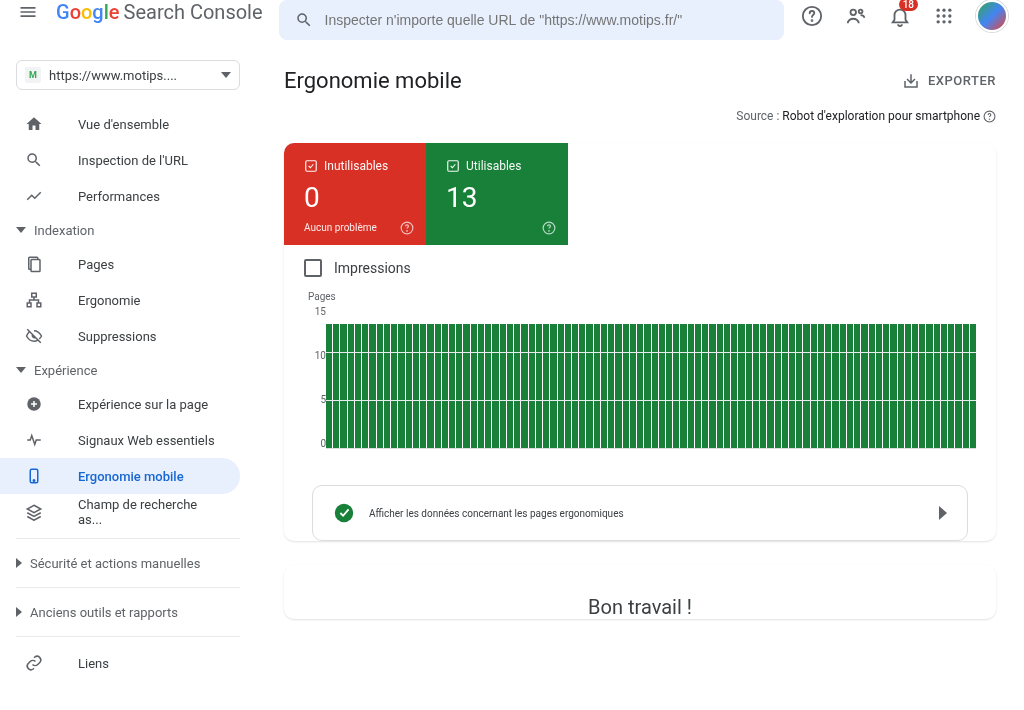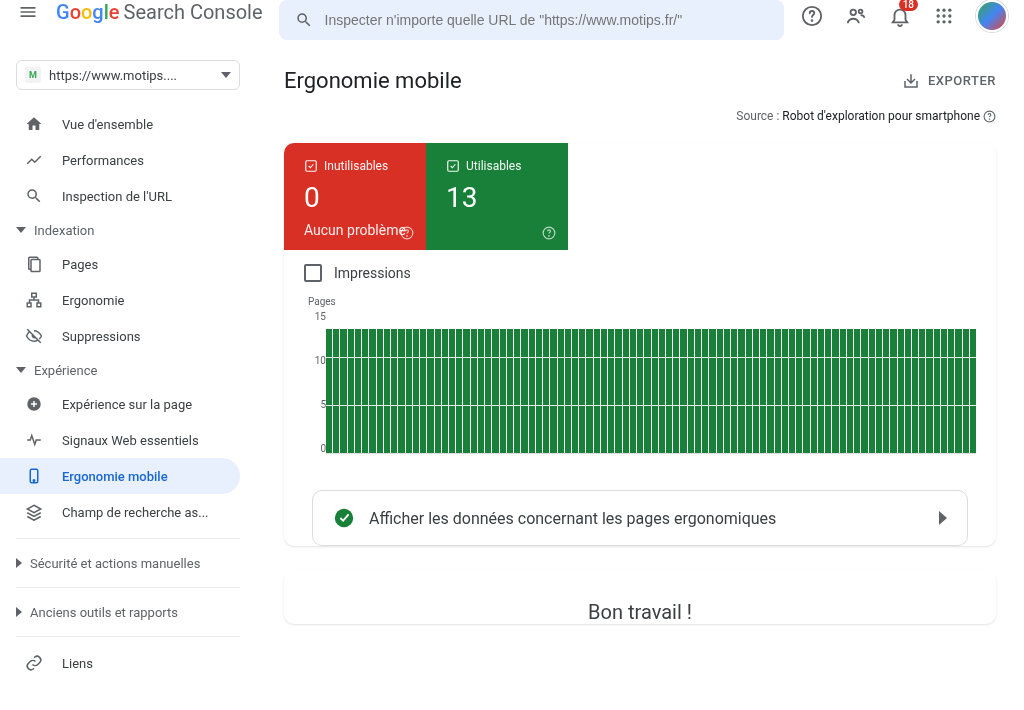--- a/index.html
+++ b/index.html
@@ -13,55 +13,55 @@
 .search-bar input { border: none; background: transparent; flex: 1; font-size: 14px; color: #5f6368; outline: none; }
 .header-icons { display: flex; align-items: center; gap: 20px; margin-left: auto; color: #5f6368; }
 .hicon { width: 24px; height: 24px; display: flex; align-items: center; justify-content: center; cursor: pointer; position: relative; }
 .badge { position: absolute; top: -6px; right: -6px; background: #d93025; color: #fff; font-size: 10px; border-radius: 8px; padding: 1px 4px; font-weight: 500; }
 .avatar { width: 32px; height: 32px; border-radius: 50%; background: linear-gradient(135deg,#34a853,#4285f4,#ea4335); border: 2px solid #fff; box-shadow: 0 0 0 1px #dadce0; }
 .layout { display: flex; height: calc(710px - 48px); }
 .sidebar { width: 256px; padding: 12px 0; overflow-y: auto; }
 .site-selector { margin: 0 16px 16px; padding: 6px 8px; border: 1px solid #dadce0; border-radius: 6px; display: flex; align-items: center; gap: 8px; cursor: pointer; font-size: 13px; color: #3c4043; }
 .site-fav { width: 16px; height: 16px; background: #f1f3f4; border-radius: 2px; display:flex;align-items:center;justify-content:center;font-size:9px;color:#34a853;font-weight:bold;}
 .site-sel-text { flex: 1; overflow: hidden; text-overflow: ellipsis; white-space: nowrap; }
-.nav-item { display: flex; align-items: center; height: 36px; padding: 0 16px 0 24px; gap: 18px; cursor: pointer; color: #3c4043; font-size: 13px; border-radius: 0 18px 18px 0; margin-right: 16px; }
+.nav-item { display: flex; align-items: center; height: 36px; padding: 0 16px 0 24px; gap: 34px; cursor: pointer; color: #3c4043; font-size: 13px; border-radius: 0 18px 18px 0; margin-right: 16px; }
 .nav-item.active { background: #e8f0fe; color: #1967d2; font-weight: 500; }
 .nav-icon { width: 20px; height: 20px; display: flex; align-items: center; justify-content: center; color: #5f6368; flex-shrink:0;}
 .nav-item.active .nav-icon { color: #1967d2; }
 .nav-section { display: flex; align-items: center; height: 32px; padding: 0 16px; gap: 8px; color: #5f6368; font-size: 13px; cursor: pointer; }
 .nav-divider { height: 1px; background: #e8eaed; margin: 8px 16px; }
 .content { flex: 1; overflow-y: auto; padding: 0 0 40px 0; }
 .page-header { display: flex; align-items: center; justify-content: space-between; padding: 20px 28px 12px; }
 .page-title { font-size: 22px; font-weight: 400; color: #202124; }
 .export-btn { display: flex; align-items: center; gap: 8px; color: #5f6368; font-size: 13px; font-weight: 500; cursor: pointer; letter-spacing: 0.5px; }
 .meta-line { display: flex; justify-content: flex-end; gap: 24px; padding: 4px 28px 20px; font-size: 12px; color: #5f6368; }
 .meta-line b { color: #202124; font-weight: 400; }
 .card { background: #fff; border-radius: 10px; margin: 0 28px 24px; box-shadow: 0 1px 2px rgba(60,64,67,.15); overflow: hidden; }
 .metrics { display: flex; }
 .metric { padding: 16px 20px 12px; color: #fff; width: 142px; position: relative; }
 .metric.red { background: #d93025; }
 .metric.green { background: #188038; }
 .metric-label { font-size: 12px; display: flex; align-items: center; gap: 6px; margin-bottom: 8px; opacity: 0.95; }
 .metric-value { font-size: 28px; font-weight: 400; }
-.metric-sub { font-size: 14px; margin-top: 8px; opacity: 0.9; }
+.metric-sub { font-size: 10px; margin-top: 8px; opacity: 0.9; }
 .metric-help { position: absolute; bottom: 10px; right: 12px; opacity: 0.7; }
 .impressions-row { display: flex; align-items: center; gap: 12px; padding: 14px 20px; font-size: 14px; color: #3c4043; }
 .checkbox { width: 18px; height: 18px; border: 2px solid #5f6368; border-radius: 2px; cursor: pointer; }
 .chart-area { padding: 0 20px 16px; }
 .chart-ylabel { font-size: 10px; color: #5f6368; margin-left: 4px; margin-bottom: 2px; }
 .chart { position: relative; height: 145px; display: flex; }
 .y-axis { width: 22px; display: flex; flex-direction: column; justify-content: space-between; font-size: 10px; color: #5f6368; text-align: right; padding-bottom: 0; padding-top: 2px;}
 .plot { flex: 1; position: relative; border-bottom: 1px solid #dadce0; }
 .grid-line { position: absolute; left: 0; right: 0; border-top: 1px solid #e8eaed; }
 .bars { position: absolute; left: 0; right: 0; bottom: 0; display: flex; gap: 1px; height: 100%; align-items: flex-end; }
 .bar { flex: 1; background: #188038; }
 .x-axis { display: flex; justify-content: space-between; font-size: 10px; color: #5f6368; padding: 6px 0 0 22px; }
 .sub-card { margin: 20px 28px 0; border: 1px solid #dadce0; border-radius: 10px; display: flex; align-items: center; padding: 16px 20px; gap: 14px; cursor: pointer; }
 .check-circle { width: 22px; height: 22px; color: #188038; }
-.sub-card-text { flex: 1; font-size: 16px; color: #3c4043; }
+.sub-card-text { flex: 1; font-size: 10px; color: #3c4043; }
 .congrats { text-align: center; font-size: 20px; color: #3c4043; padding: 30px 0 0; }
 svg { display: block; }
 </style>
 </head>
 <body>
 
 <div class="header">
   <div class="menu-btn">
     <svg width="20" height="20" viewBox="0 0 24 24" fill="currentColor">
         <path d="M3 18h18v-2H3v2zm0-5h18v-2H3v2zm0-7v2h18V6H3z"></path>
@@ -130,33 +130,33 @@
     <div class="nav-item">
       <span class="nav-icon">
           <svg width="18" height="18" viewBox="0 0 24 24" fill="currentColor">
             <path d="M10 20v-6h4v6h5v-8h3L12 3 2 12h3v8z"></path>
           </svg>
         </span>
       <span>Vue d'ensemble</span>
     </div>
     <div class="nav-item">
       <span class="nav-icon">
-          <svg width="18" height="18" viewBox="0 0 24 24" fill="none" stroke="currentColor" stroke-width="2">
-            <path d="M3 17l6-6 4 4 8-8"></path>
-          </svg>
-        </span>
-      <span>Performances</span>
-    </div>
-    <div class="nav-item">
-      <span class="nav-icon">
           <svg width="18" height="18" viewBox="0 0 24 24" fill="currentColor">
             <path d="M15.5 14h-.79l-.28-.27A6.471 6.471 0 0016 9.5 6.5 6.5 0 109.5 16a6.5 6.5 0 004.23-1.57l.27.28v.79l5 4.99L20.49 19l-4.99-5zm-6 0C7.01 14 5 11.99 5 9.5S7.01 5 9.5 5 14 7.01 14 9.5 11.99 14 9.5 14z"></path>
           </svg>
         </span>
       <span>Inspection de l'URL</span>
+    </div>
+    <div class="nav-item">
+      <span class="nav-icon">
+          <svg width="18" height="18" viewBox="0 0 24 24" fill="none" stroke="currentColor" stroke-width="2">
+            <path d="M3 17l6-6 4 4 8-8"></path>
+          </svg>
+        </span>
+      <span>Performances</span>
     </div>
 
     <div class="nav-section">
       <svg width="10" height="6" viewBox="0 0 10 6" fill="currentColor">
           <path d="M0 0l5 6 5-6z"></path>
         </svg>
       <span>Indexation</span>
     </div>
     <div class="nav-item">
       <span class="nav-icon">

